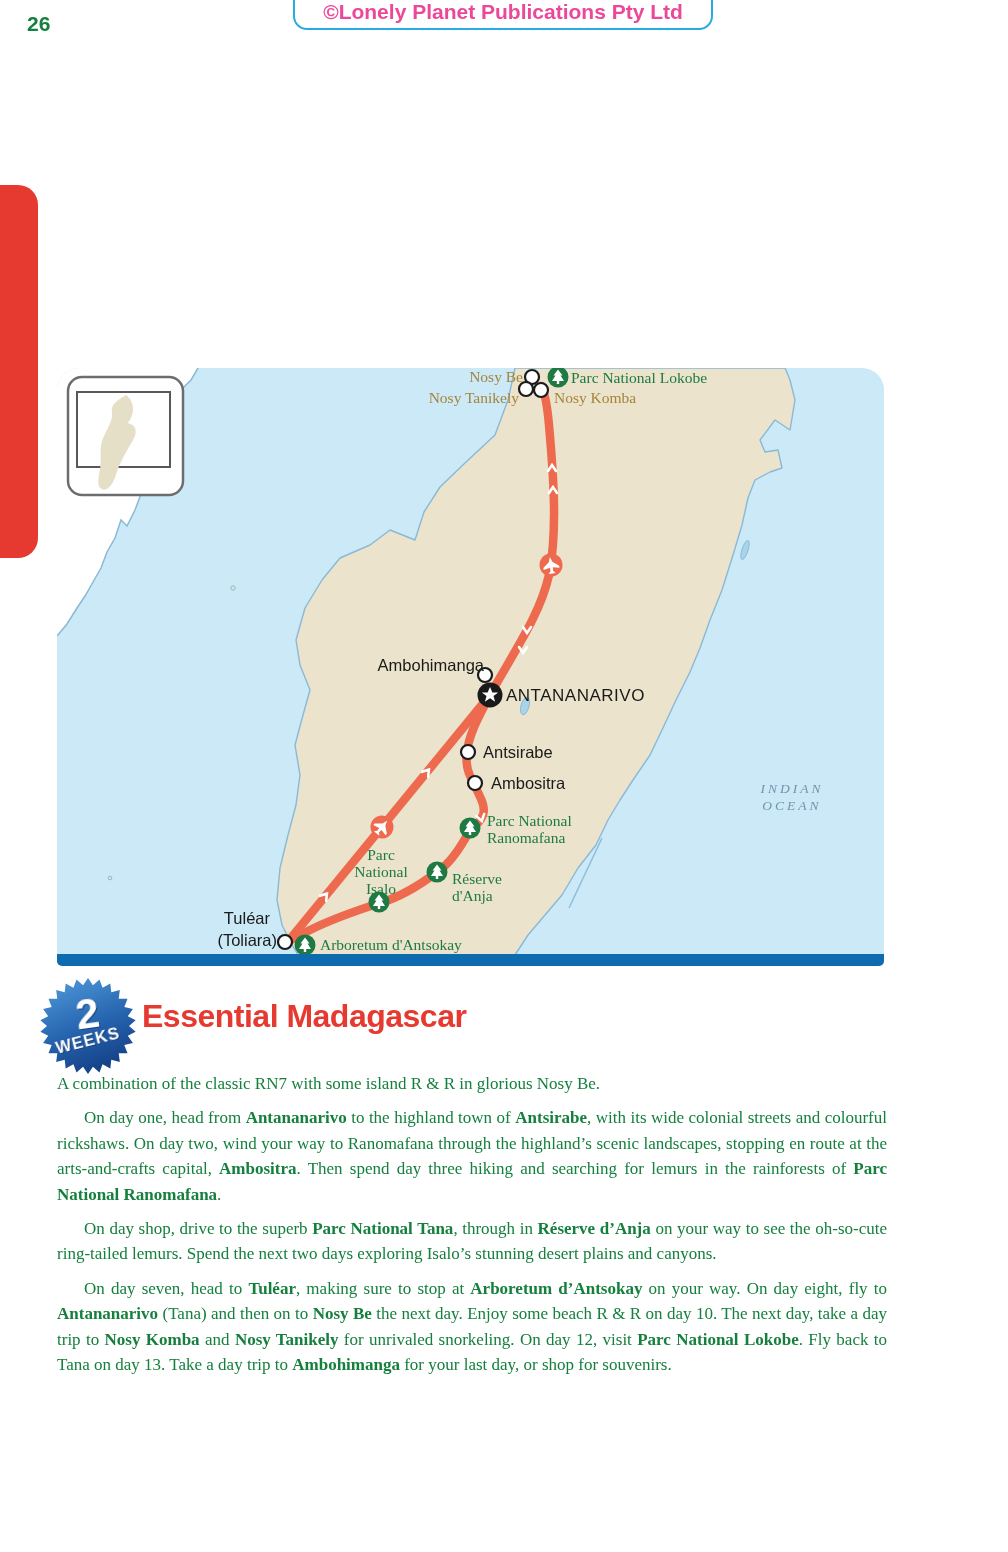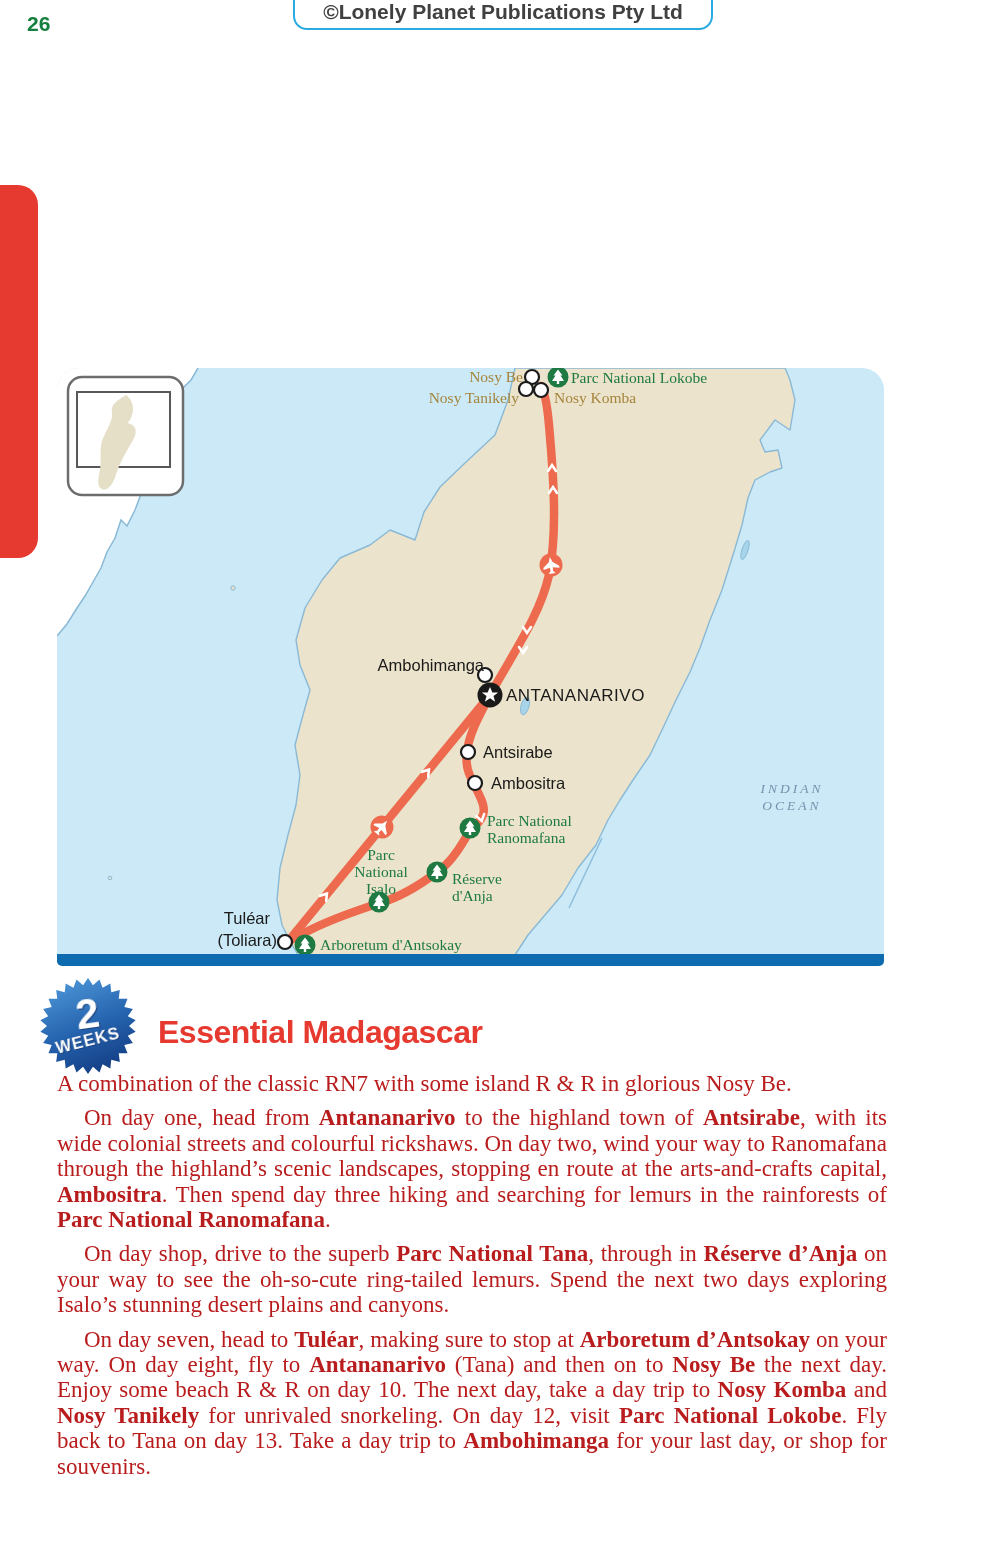--- a/index.html
+++ b/index.html
@@ -2,37 +2,37 @@
 <html><head>
 <meta charset="utf-8">
 <style>
   html,body{margin:0;padding:0;background:#fff;}
   .page{position:relative;width:1008px;height:1552px;background:#fff;overflow:hidden;
         font-family:"Liberation Sans",sans-serif;}
   .page-number{position:absolute;left:27px;top:12px;font-size:21px;font-weight:bold;color:#15803d;}
   .copyright-box{position:absolute;left:293px;top:-18px;width:420px;height:48px;
         border:2.5px solid #29abe2;border-radius:14px;display:flex;align-items:flex-end;
         justify-content:center;padding-bottom:4px;box-sizing:border-box;background:#fff;}
-  .copyright-text{color:#404040;font-size:21px;font-weight:bold;white-space:nowrap;}
+  .copyright-text{color:#ec4899;font-size:21px;font-weight:bold;white-space:nowrap;}
   .red-tab{position:absolute;left:0;top:185px;width:38px;height:373px;background:#e6392f;
         border-radius:0 20px 20px 0;}
   .page-title{position:absolute;left:55px;top:186px;margin:0;color:#e6392f;
         font-family:"Liberation Serif",serif;font-weight:bold;font-size:84px;line-height:1.05;
         letter-spacing:-2px;}
   .map-wrap{position:absolute;left:57px;top:368px;width:827px;height:598px;
         border-radius:22px 22px 5px 5px;overflow:hidden;}
   .lbl-serif{font-family:"Liberation Serif",serif;}
   .lbl-sans{font-family:"Liberation Sans",sans-serif;}
   .ocean-lbl{font-family:"Liberation Serif",serif;font-style:italic;letter-spacing:3px;}
   .badge{position:absolute;left:39px;top:977px;width:98px;height:98px;}
   .badge svg text{filter:drop-shadow(1.5px 1.5px 0 #173f7d);}
-  .itin-title{position:absolute;left:142px;top:998px;margin:16px;color:#e6392f;
+  .itin-title{position:absolute;left:142px;top:998px;margin:0;color:#e6392f;
         font-size:32px;font-weight:bold;letter-spacing:-0.5px;}
   .body-copy{position:absolute;left:57px;top:1071px;width:830px;
-        font-family:"Liberation Serif",serif;font-size:23px;line-height:25.4px;color:#b91c1c;
+        font-family:"Liberation Serif",serif;font-size:17px;line-height:25.4px;color:#15803d;
         text-align:justify;}
   .body-copy p{margin:0 0 9px 0;}
   .body-copy p.indent{text-indent:27px;}
   .body-copy b{font-weight:bold;}
 </style>
 </head>
 <body>
 
 <div class="page">
 

